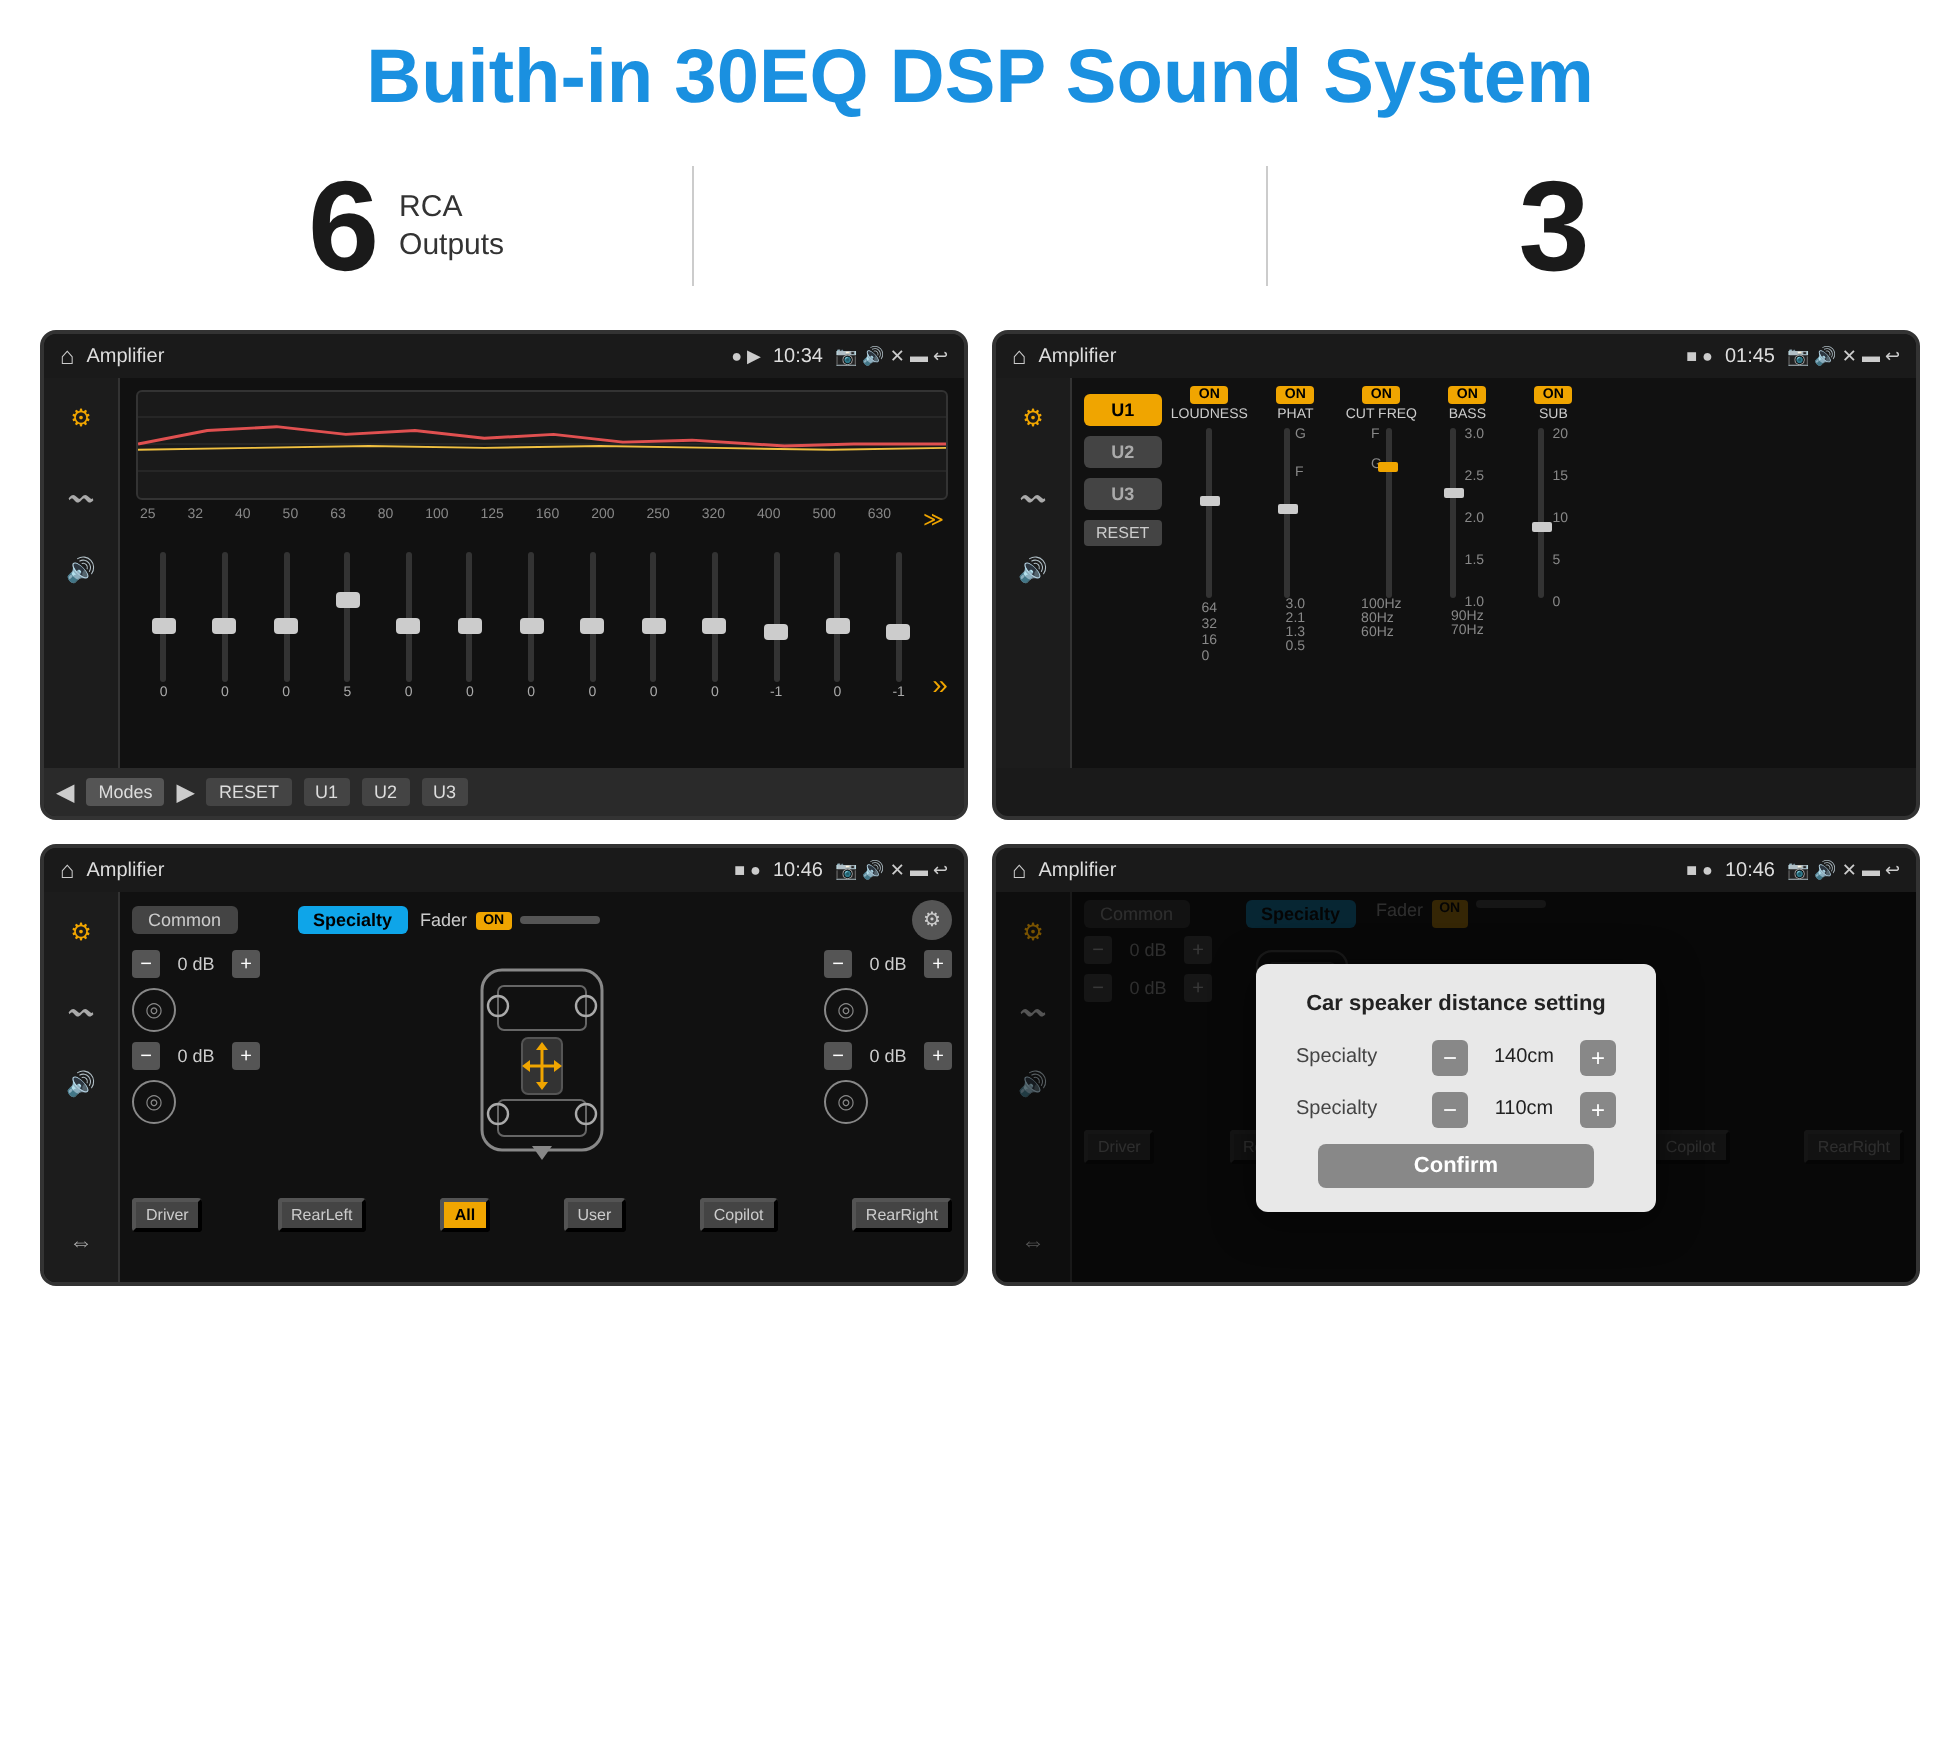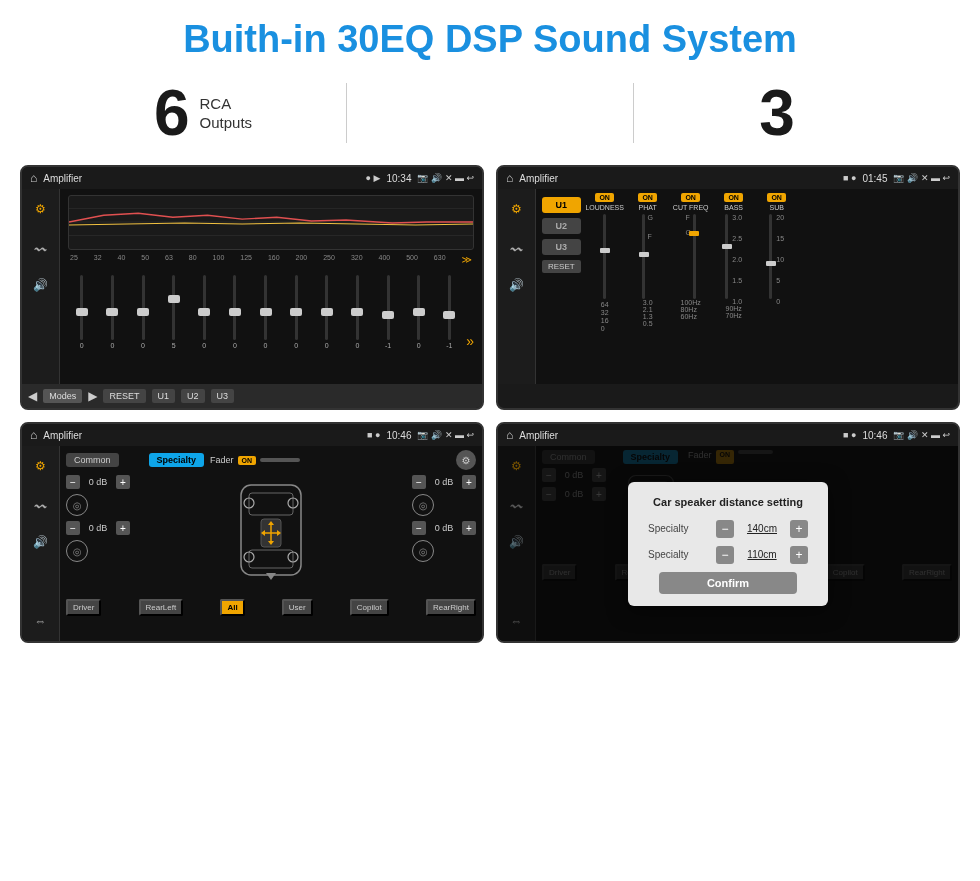--- a/index.html
+++ b/index.html
@@ -487,21 +487,20 @@
       border-radius: 3px;
       font-size: 12px;
       cursor: pointer;
     }
 
     .dialog-value {
       font-size: 10px;
       color: #222;
       min-width: 40px;
       text-align: center;
-      text-decoration: underline;
     }
 
     .dialog-confirm-btn {
       background: #888;
       color: #fff;
       font-size: 11px;
       font-weight: bold;
       padding: 5px 48px;
       border-radius: 4px;
       text-align: center;

